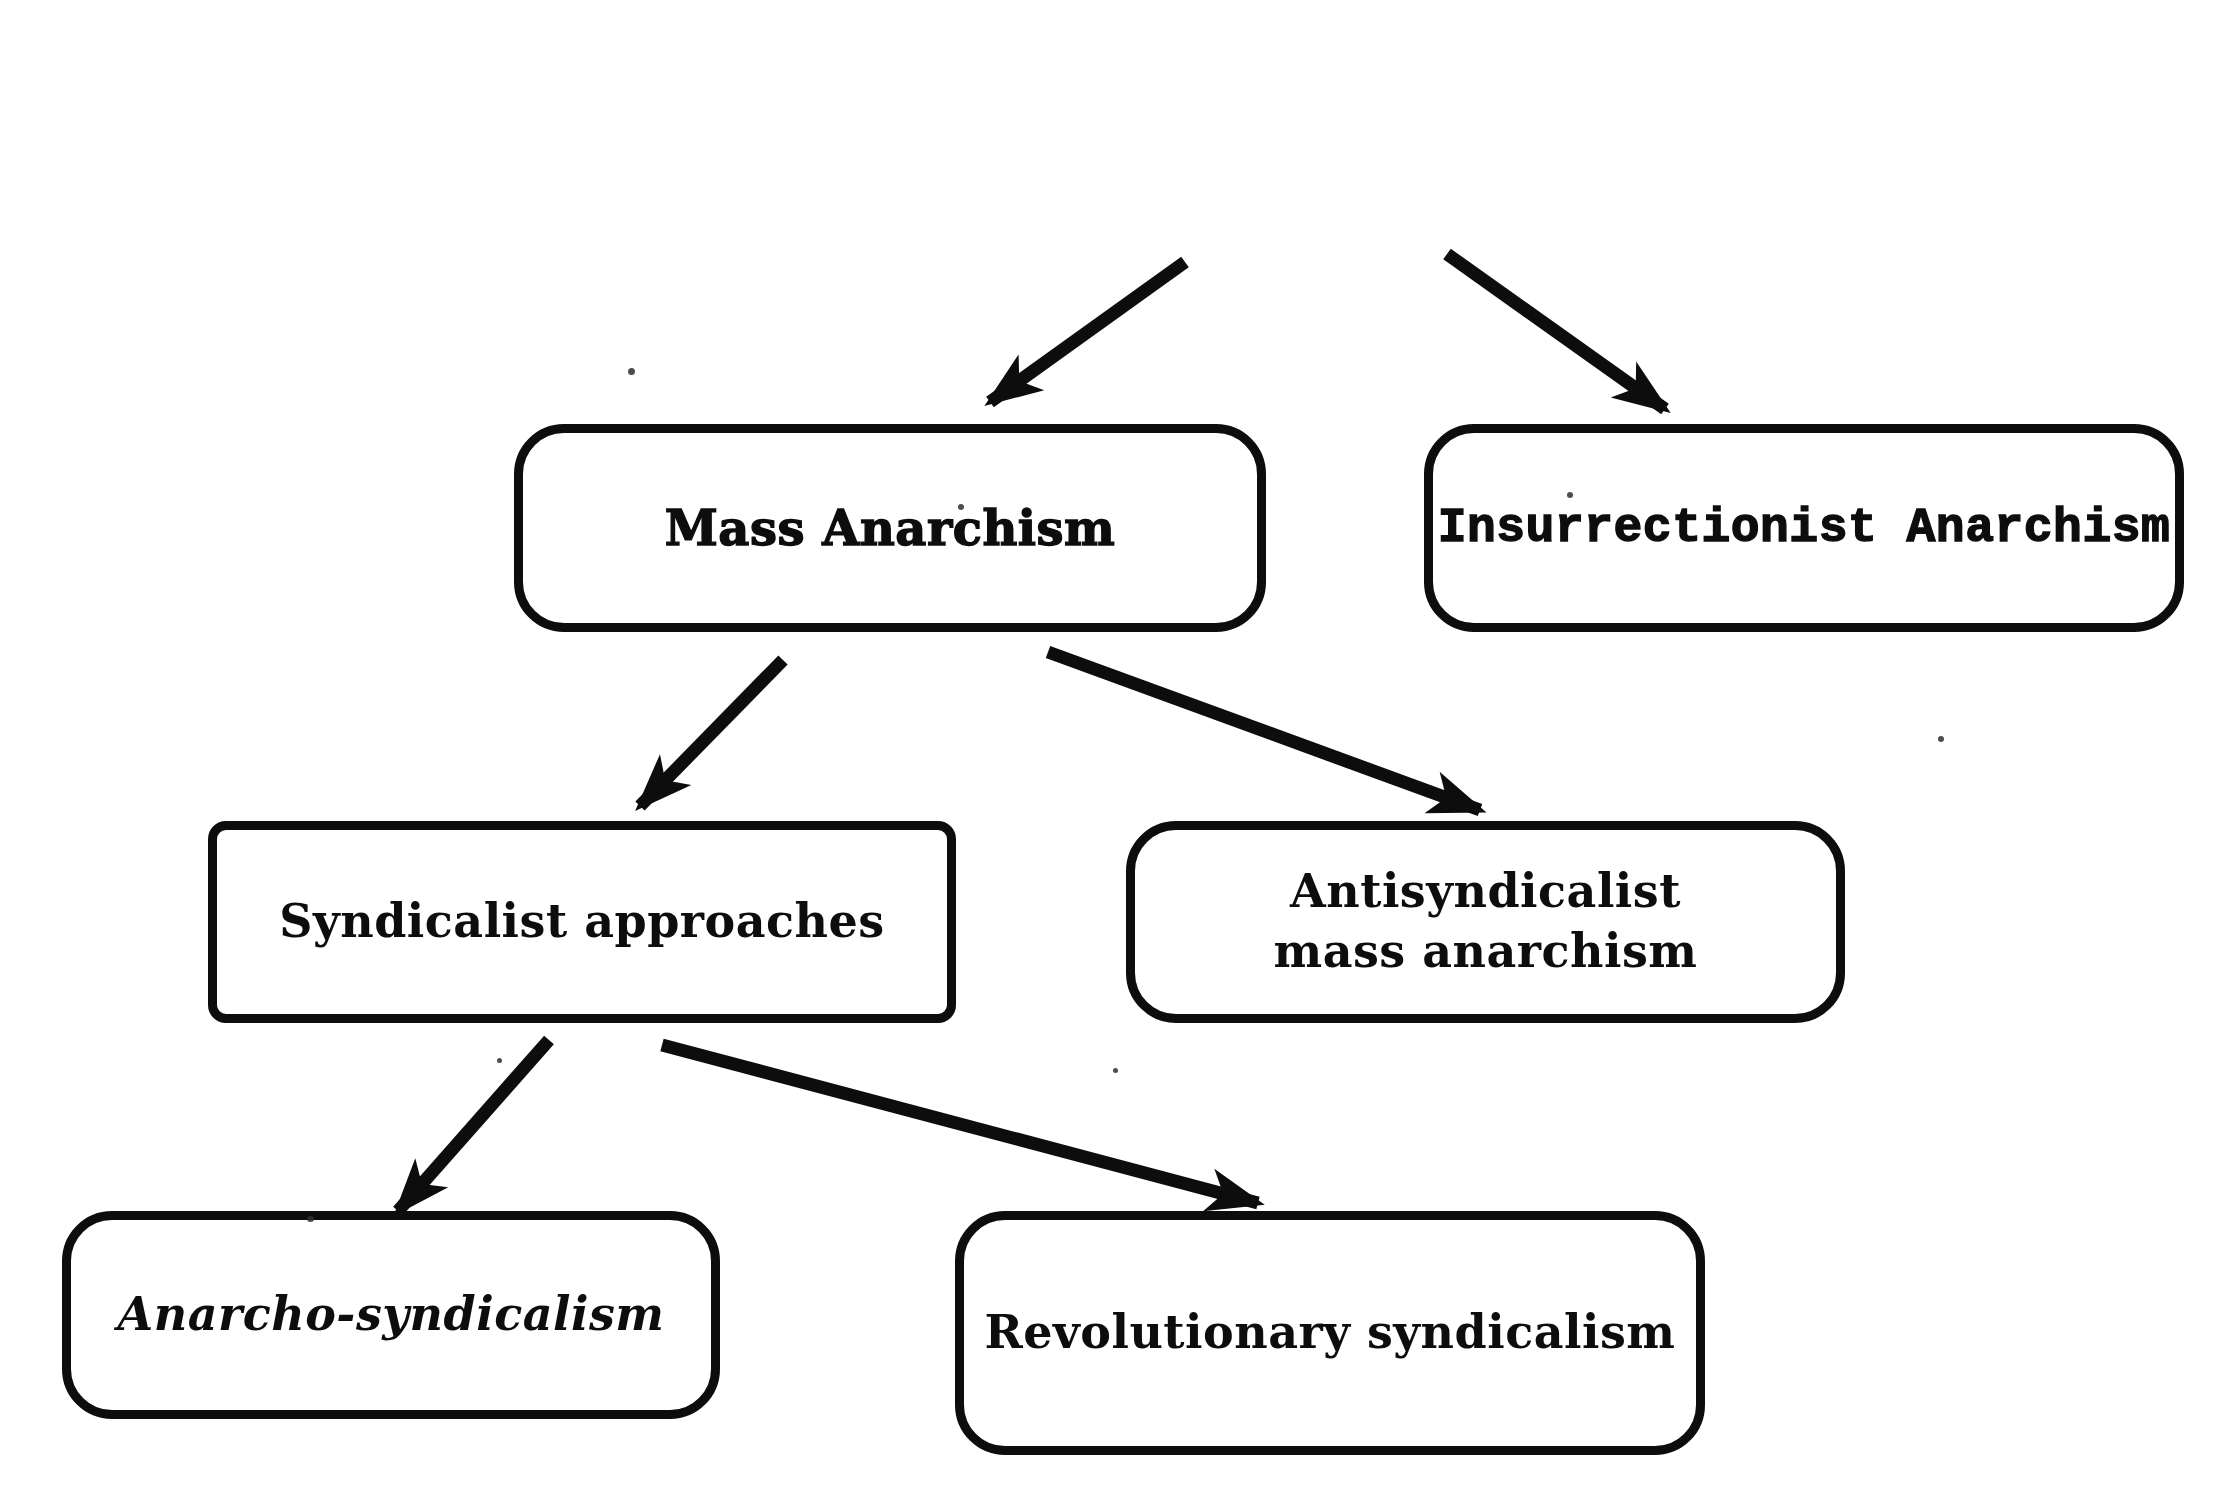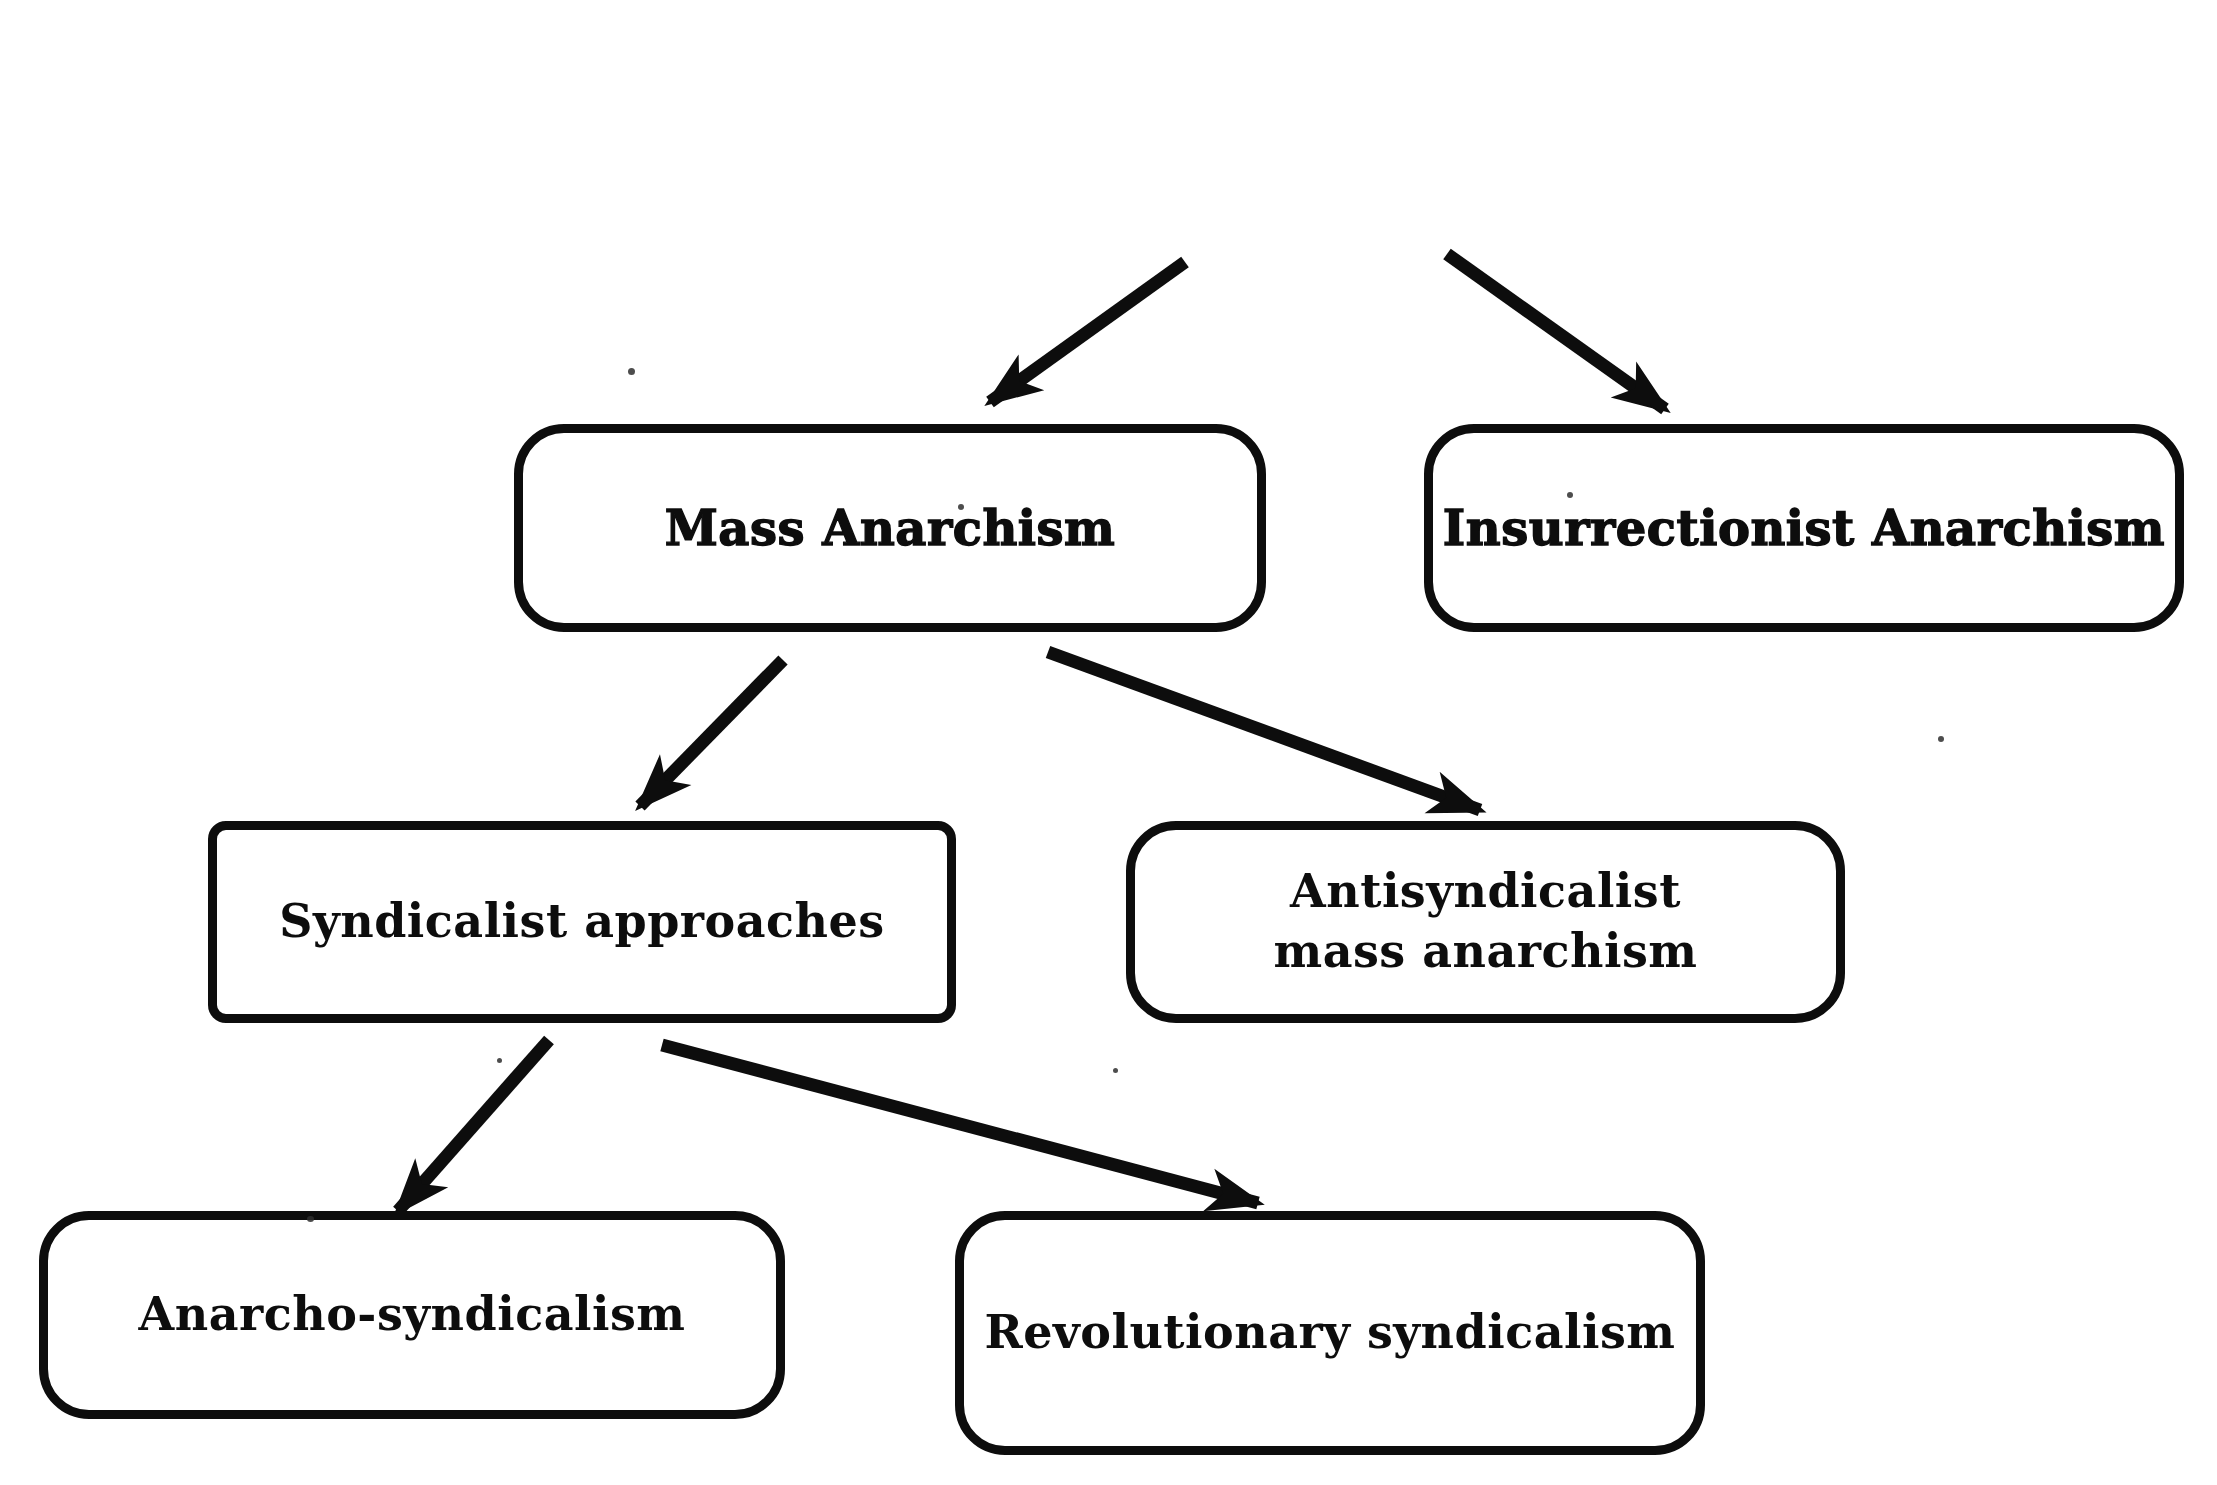--- a/index.html
+++ b/index.html
@@ -42,24 +42,24 @@
     line-height:1.3;
     white-space:pre-line;
     letter-spacing:0.5px;
   }
   .node.heavy .label{
     font-size:48px;
     -webkit-text-stroke:1.4px var(--ink);
   }
   .node-root          {left:692px;  top:30px;   width:1330px; height:205px;}
   .node-mass          {left:514px;  top:424px;  width:752px;  height:208px;}
-  .node-insurrectionist{left:1424px;top:424px;  width:760px;  height:208px;}
+  .node-insurrectionist{left:1424px;top:424px;  width:760px;  height:208px;font-family:Liberation Mono, monospace;}
   .node-syndicalist   {left:208px;  top:821px;  width:748px;  height:202px;border-radius:18px;}
   .node-antisyndicalist{left:1126px;top:821px;  width:719px;  height:202px;}
-  .node-anarcho       {left:39px;   top:1211px; width:746px;  height:208px;}
+  .node-anarcho       {left:62px;   top:1211px; width:658px;  height:208px;font-style:italic;}
   .node-revolutionary {left:955px;  top:1211px; width:750px;  height:244px;}
   .speck{
     position:absolute;
     background:#2e2e2e;
     border-radius:50%;
     opacity:.85;
   }
 </style>
 </head>
 <body>

